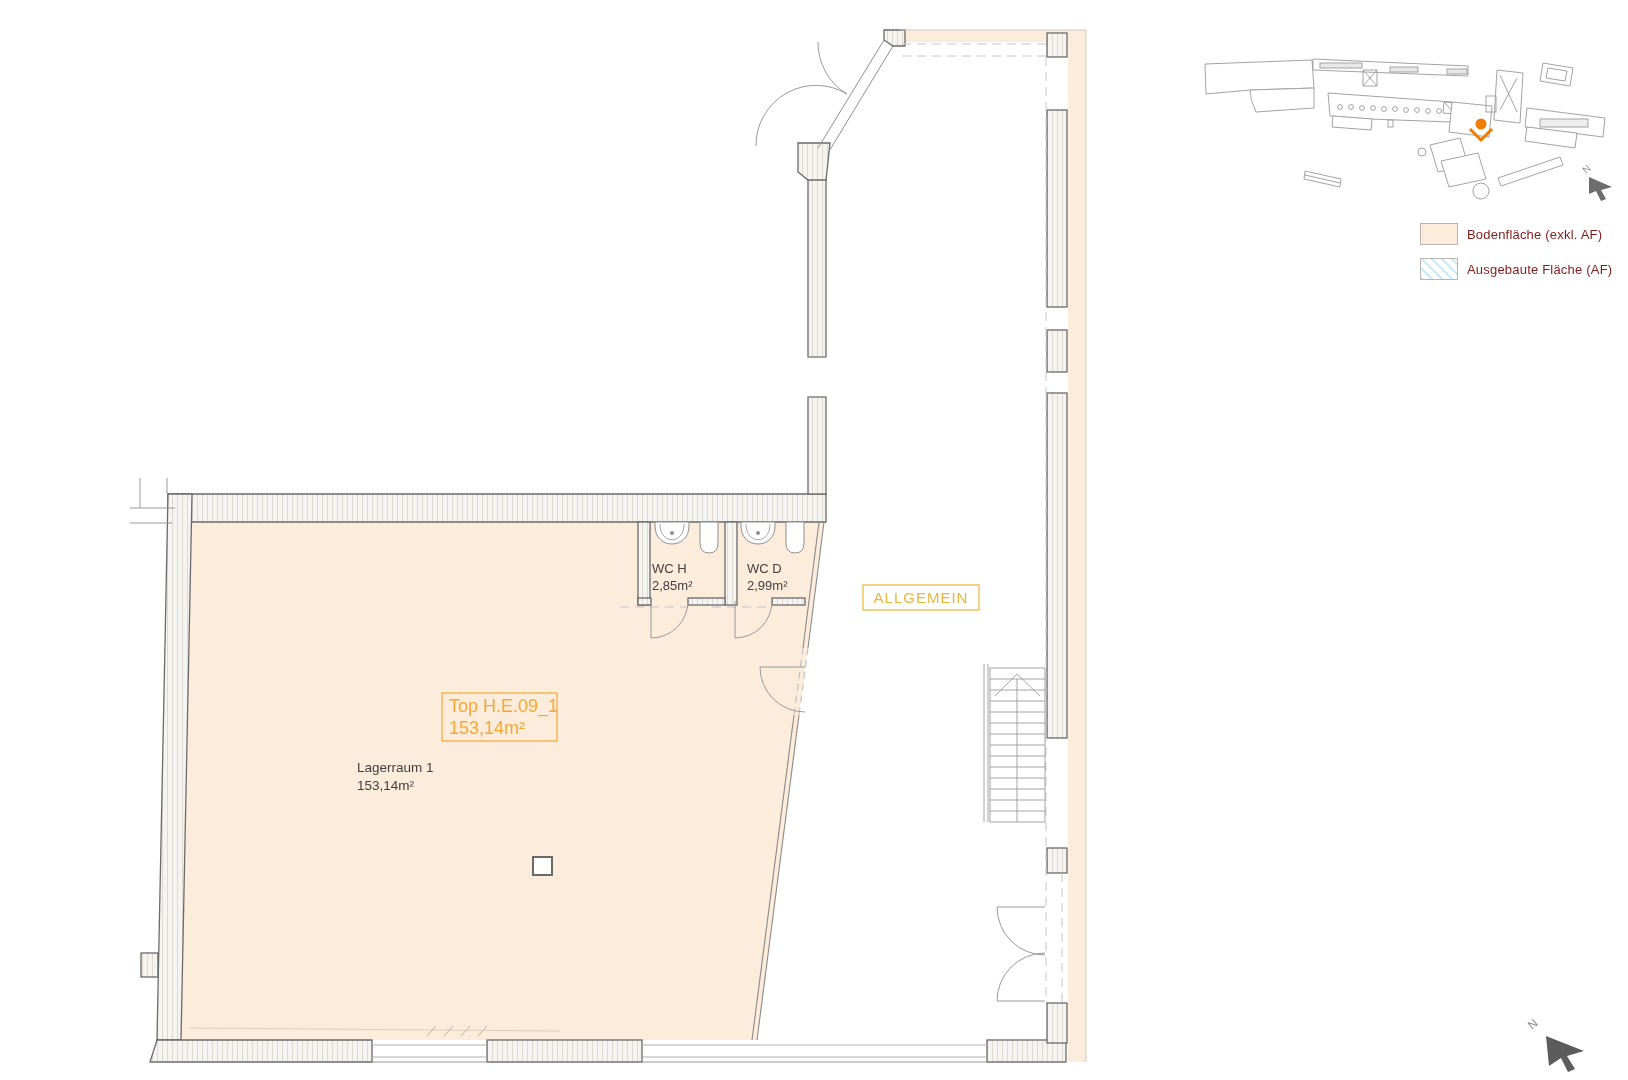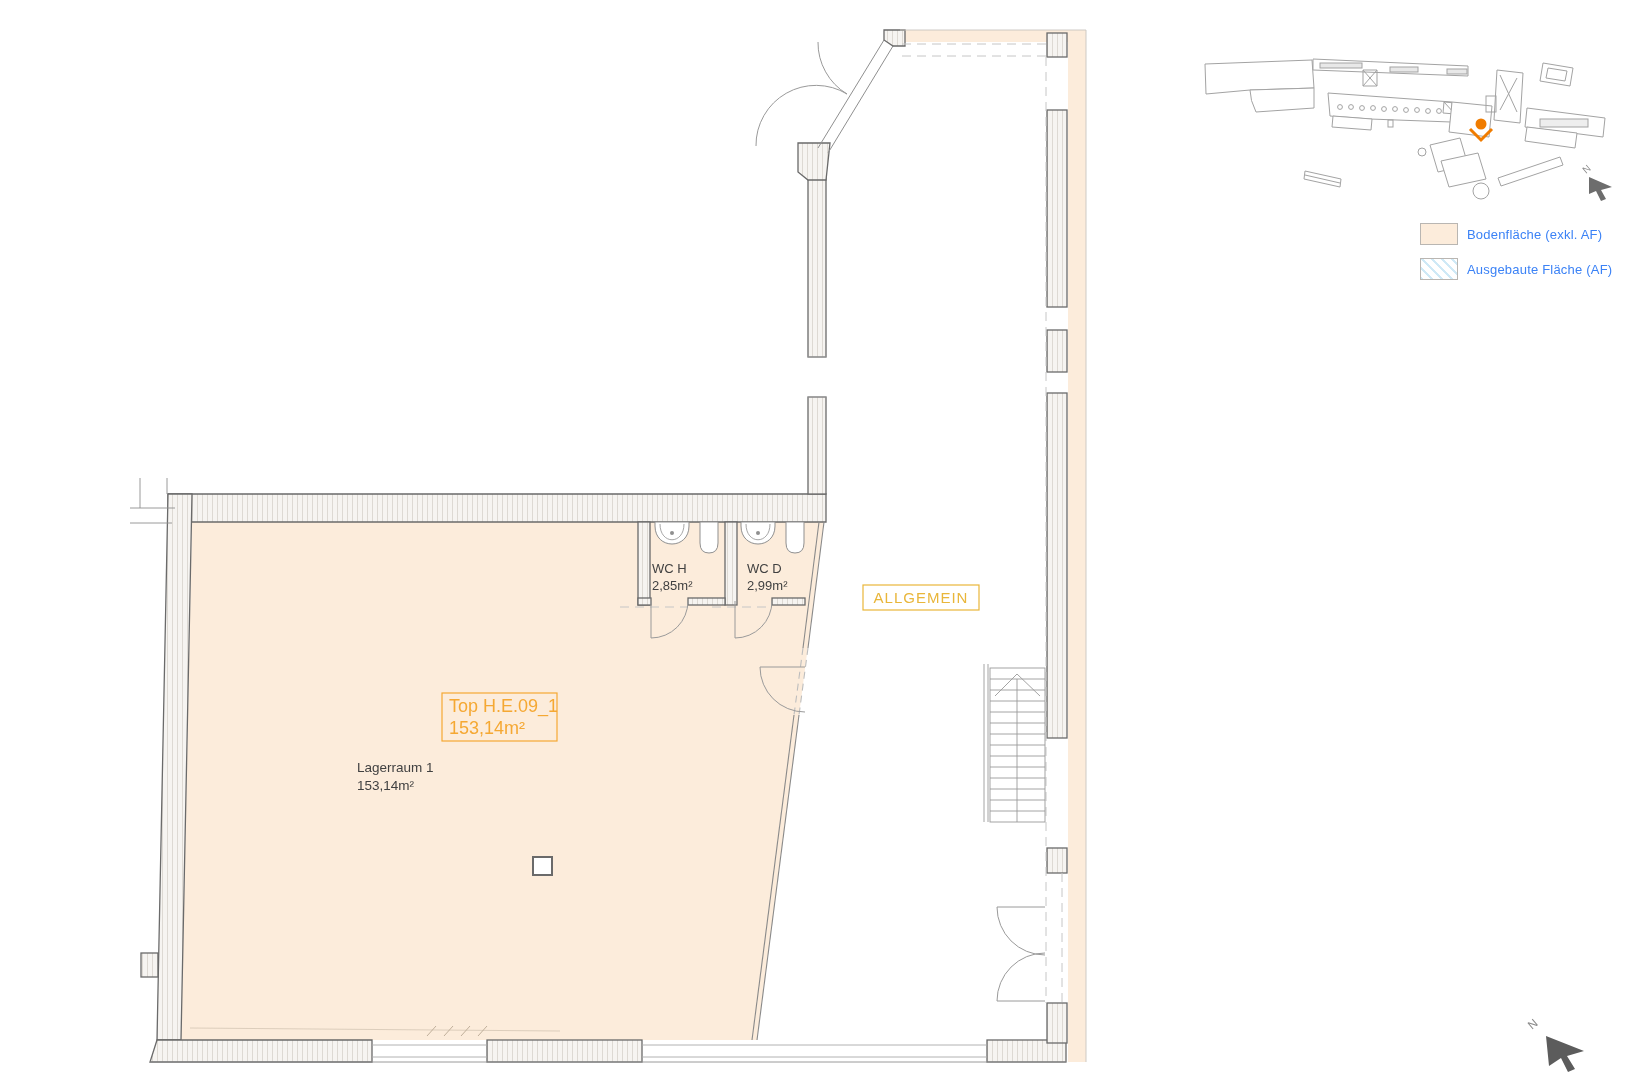--- a/index.html
+++ b/index.html
@@ -6,21 +6,21 @@
   #stage{position:relative;width:1628px;height:1080px;background:#fff;overflow:hidden;
          font-family:"Liberation Sans", sans-serif;}
   svg{position:absolute;left:0;top:0;}
   text{font-family:"Liberation Sans", sans-serif;}
   .legend{position:absolute;left:1420px;top:222px;width:210px;}
   .legend-row{display:flex;align-items:center;margin-bottom:11px;height:24px;}
   .swatch{width:38px;height:22px;border:1px solid #b9b6b2;box-sizing:border-box;margin-right:9px;flex:0 0 auto;}
   .swatch.solid{background:#fcecdb;}
   .swatch.hatched{background:#fff;
      background-image:repeating-linear-gradient(45deg,#cfe9f6 0,#cfe9f6 2px,transparent 2px,transparent 7px);}
-  .legend-label{color:#3b82f6;font-size:13px;white-space:nowrap;letter-spacing:0.2px;}
+  .legend-label{color:#7f1d1d;font-size:13px;white-space:nowrap;letter-spacing:0.2px;}
 </style>
 </head>
 <body>
 
 <div id="stage">
 <svg width="1628" height="1080" viewBox="0 0 1628 1080">
   <defs>
     <pattern id="wallhatch" width="5" height="8" patternUnits="userSpaceOnUse">
       <rect width="5" height="8" fill="#f6f4f1"></rect>
       <line x1="2.5" y1="0" x2="2.5" y2="8" stroke="#ddd9d3" stroke-width="1"></line>

